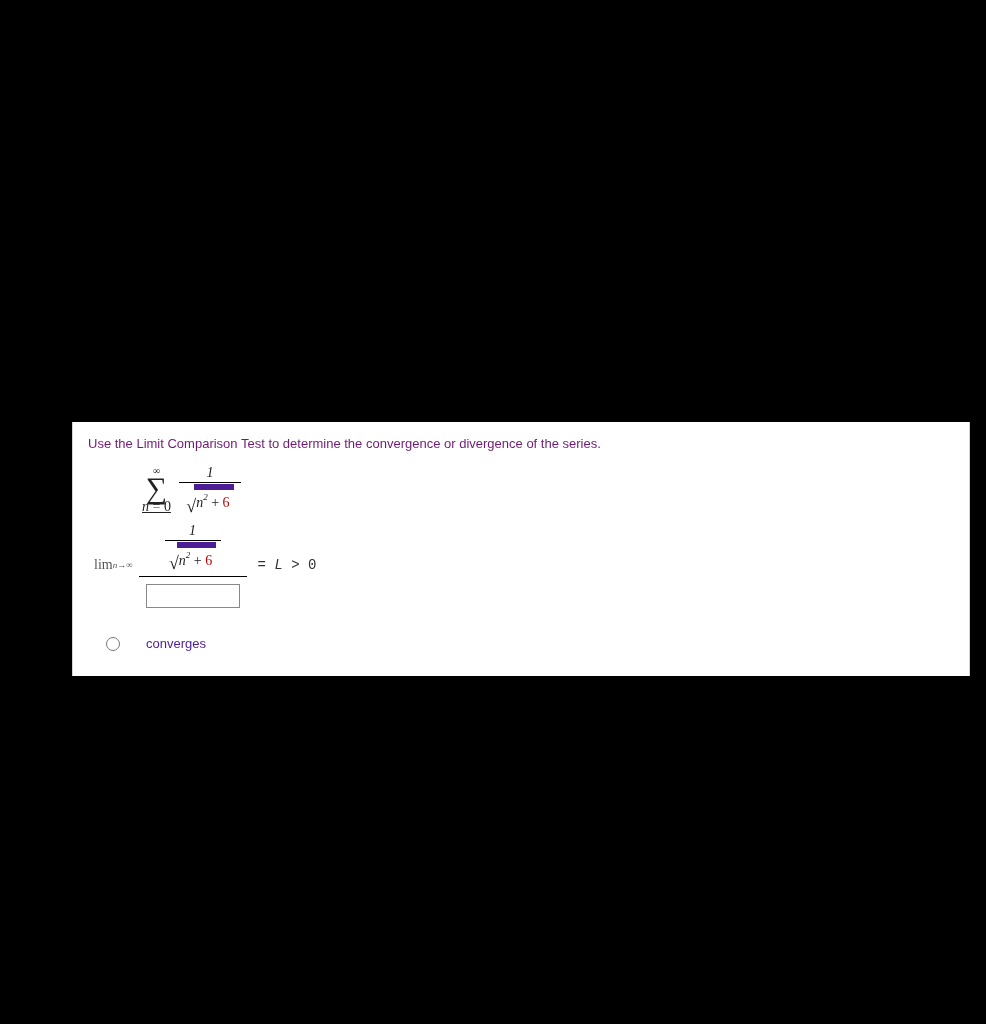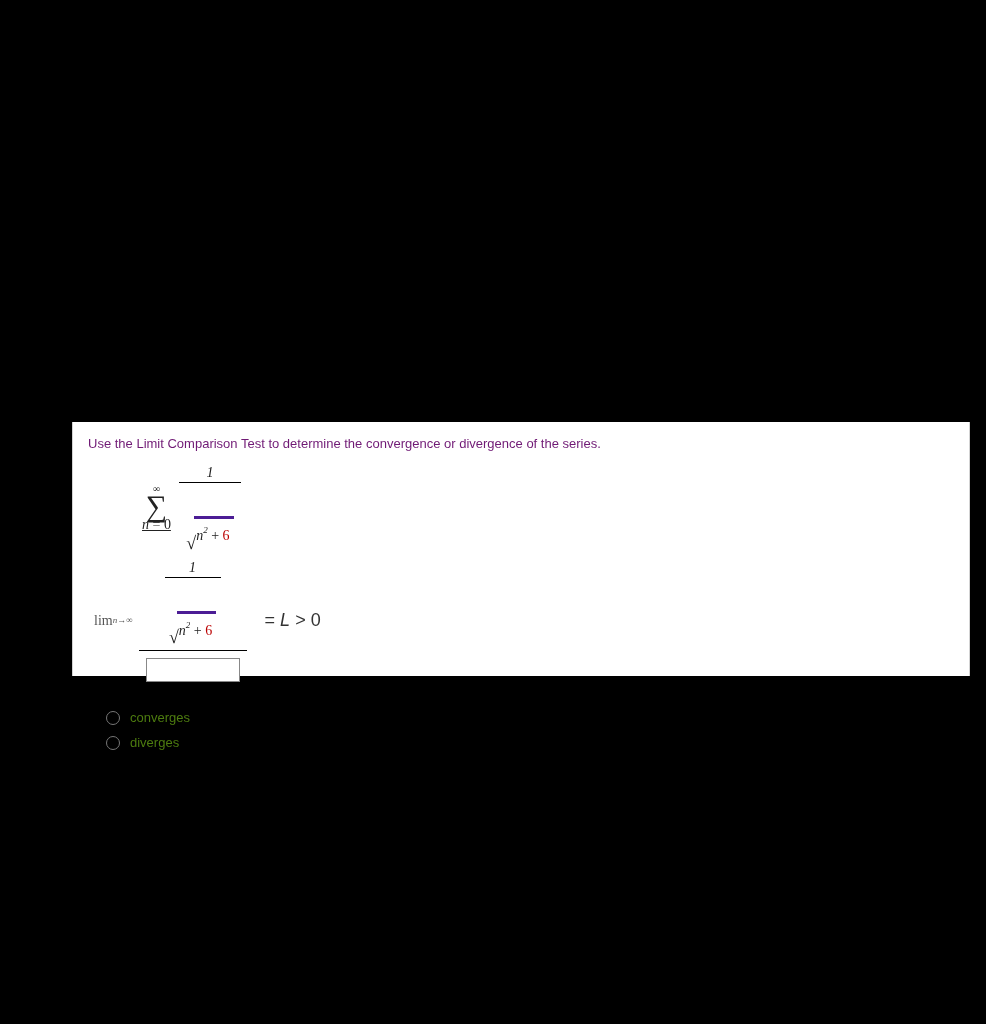--- a/index.html
+++ b/index.html
@@ -14,41 +14,41 @@
   .sigma { font-size: 30px; font-style: normal; line-height: 26px; }
   .sigma-bot { font-size: 14px; line-height: 12px; text-decoration: underline; }
 
   .frac { display: inline-flex; flex-direction: column; align-items: center; font-family: "Times New Roman", serif; font-style: italic; color: #222; }
   .frac .num { font-size: 14px; padding: 0 2px 1px; }
   .frac .den { font-size: 14px; padding: 1px 2px 0; }
   .frac .bar { height: 1px; width: 100%; background: #000; min-width: 62px; }
 
   .sqrt { display: inline-flex; align-items: flex-end; }
   .radical { font-size: 18px; font-style: normal; line-height: 12px; margin-right: -2px; position: relative; top: 1px; }
-  .radicand { border-top: 3px solid #4c1d95; padding: 0 4px 0 2px; line-height: 24px; margin-top: 32px; }
+  .radicand { border-top: 6px solid #4c1d95; padding: 0 4px 0 2px; line-height: 16px; }
   .sup { font-size: 9px; vertical-align: super; position: relative; top: -1px; }
   .red { color: #bb0000; font-style: normal; }
 
   .limit-row { display: flex; align-items: center; margin-left: 6px; margin-top: 2px; }
   .lim-wrap { display: flex; align-items: center; font-family: "Times New Roman", serif; color: #555; margin-right: 6px; }
   .lim-top { font-size: 14px; }
   .lim-bot { font-size: 9px; font-style: italic; line-height: 9px; }
 
   .bigfrac { display: inline-flex; flex-direction: column; align-items: center; }
   .bigfrac .bigbar { height: 1px; background: #000; width: 108px; margin: 4px 0; }
   .bigfrac .num2 { display: flex; justify-content: center; }
   .bigfrac .den2 { display: flex; justify-content: center; padding-top: 3px; }
 
   .answer-input { width: 94px; height: 24px; border: 1px solid #888; background: #fff; font-size: 13px; padding: 2px 4px; }
 
-  .eq-text { font-family: Liberation Sans, sans-serif; font-size: 18px; font-style: italic; color: #333; margin-left: 18px; }
+  .eq-text { font-family: Liberation Mono, monospace; font-size: 14px; font-style: italic; color: #333; margin-left: 11px; }
   .eq-text .up { font-style: normal; }
 
   .options { margin-top: 28px; margin-left: 18px; }
-  .opt { display: flex; align-items: center; margin-bottom: 10px; font-size: 13px; color: #4d7c0f; }
+  .opt { display: flex; align-items: center; margin-bottom: 10px; font-size: 13px; color: #4c1d95; gap: 16px; }
   .radio { width: 14px; height: 14px; border: 1.5px solid #777; border-radius: 50%; margin-right: 10px; flex-shrink: 0; }
 </style>
 </head>
 <body>
 
 <div class="page-wrap">
   <div class="content">
 
     <div class="prompt">Use the Limit Comparison Test to determine the convergence or divergence of the series.</div>
 
@@ -96,20 +96,16 @@
       </div>
 
       <span class="eq-text"><span class="up"> = </span><span>L</span><span class="up"> &gt; 0</span></span>
     </div>
 
     <div class="options">
       <div class="opt">
         <span class="radio"></span>
         <span>converges</span>
       </div>
-      <div class="opt">
-        <span class="radio"></span>
-        <span>diverges</span>
-      </div>
     </div>
 
   </div>
 </div>
 
 </body></html>

